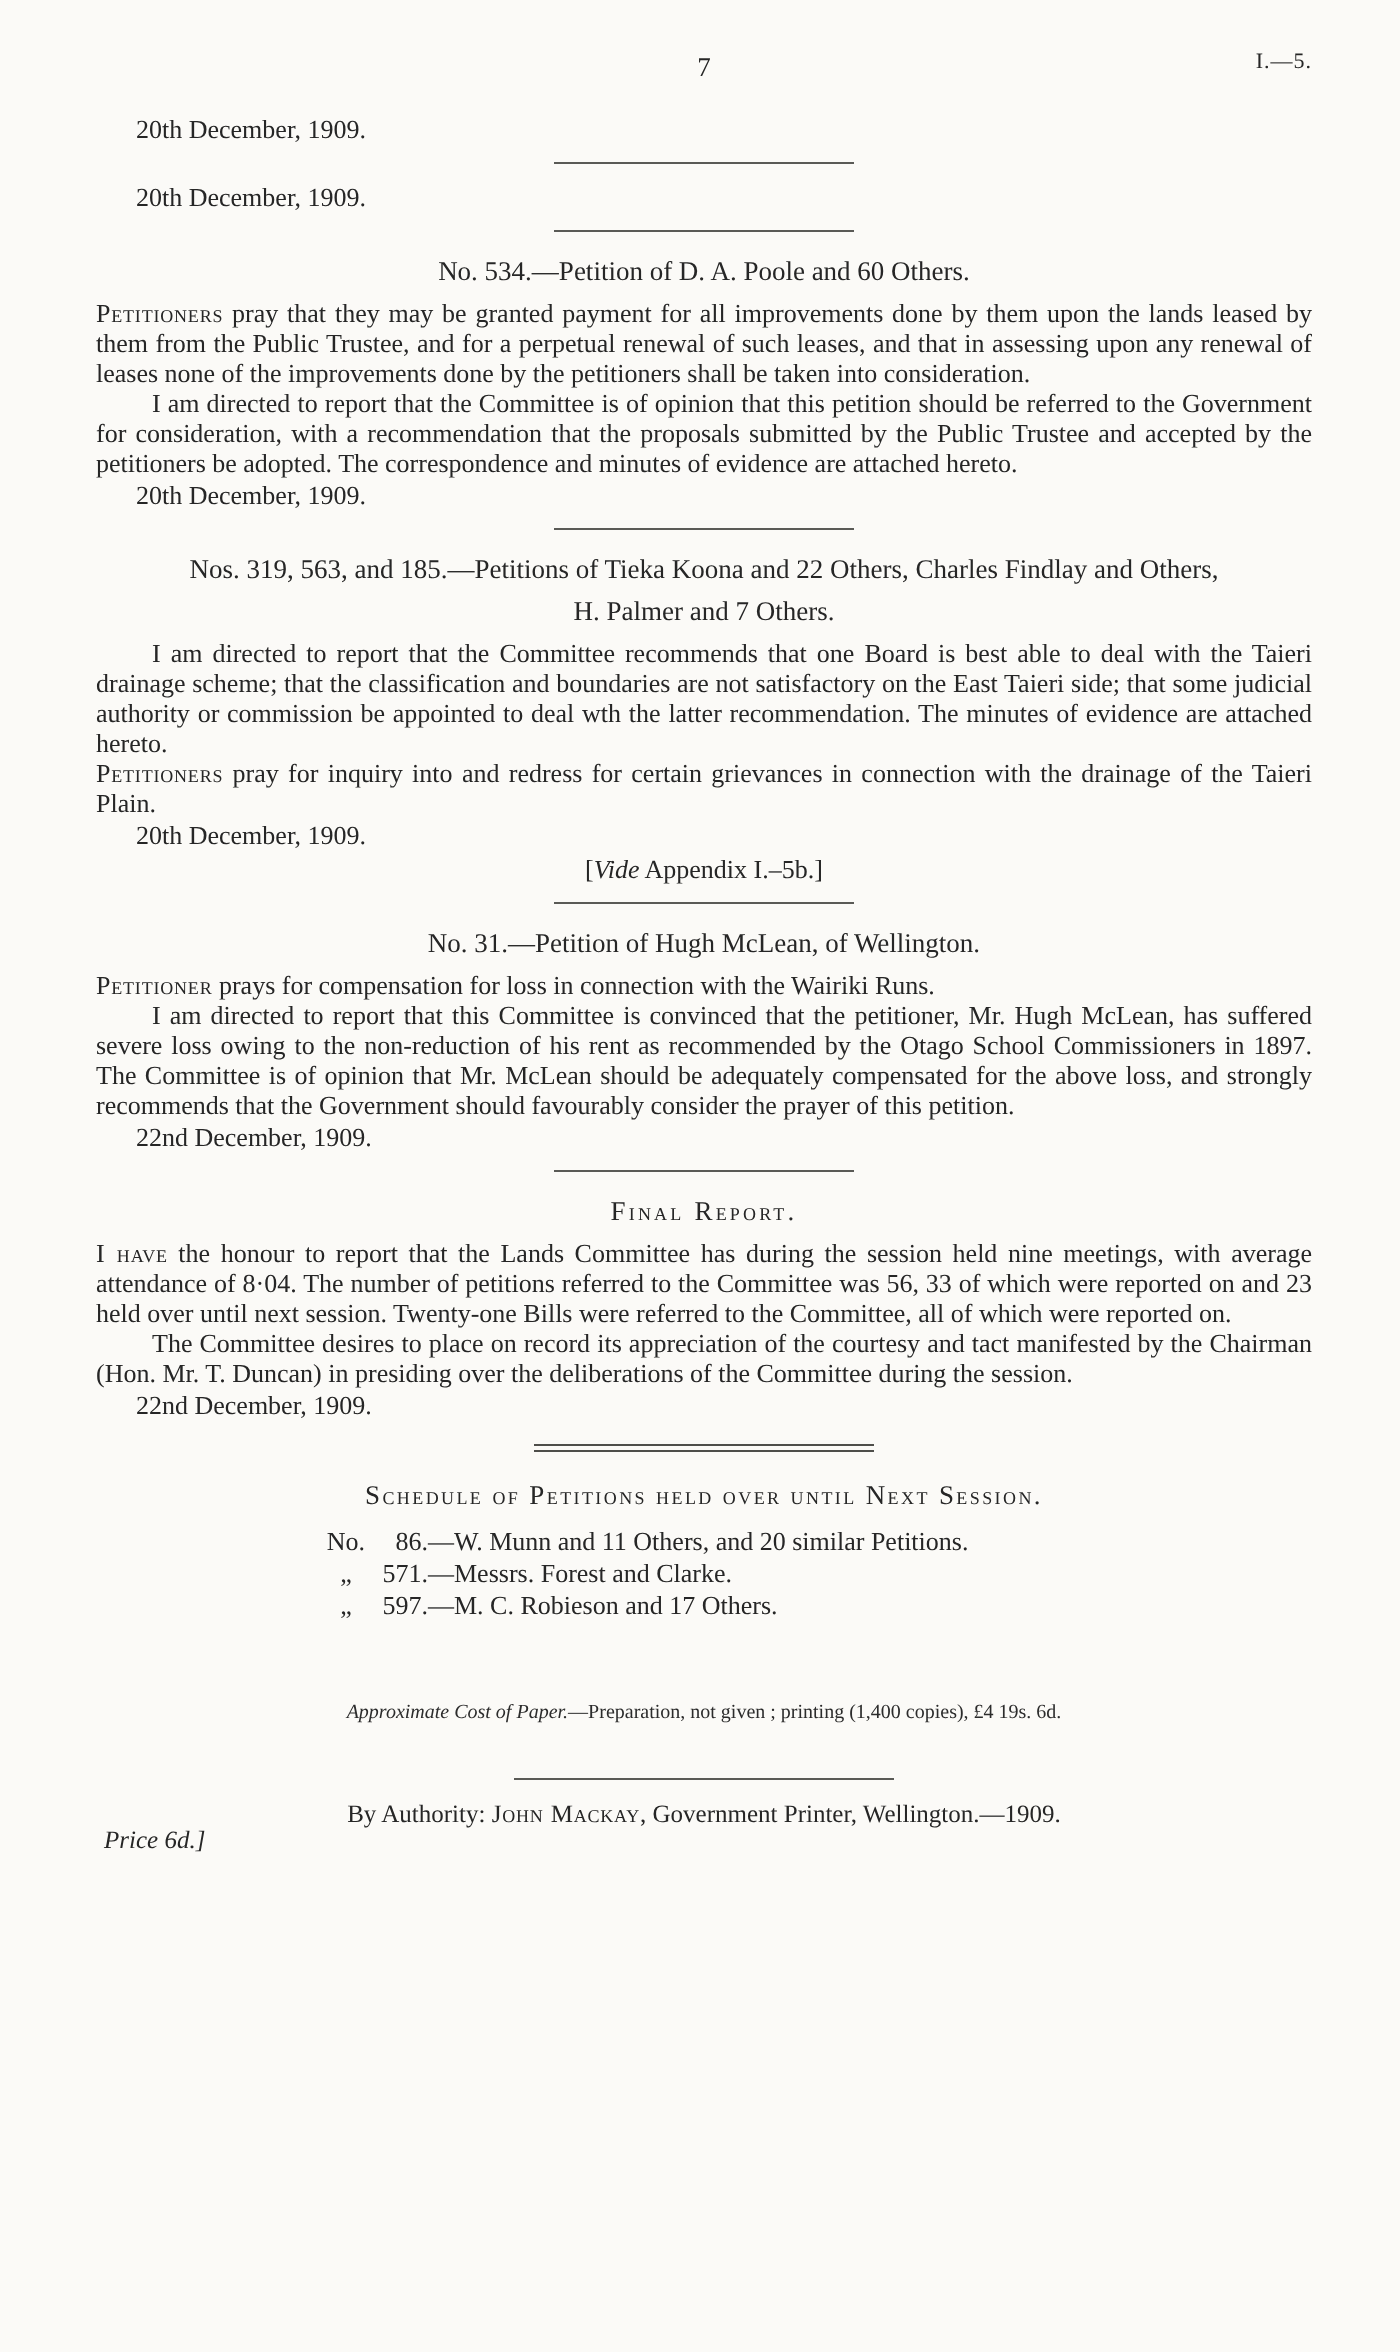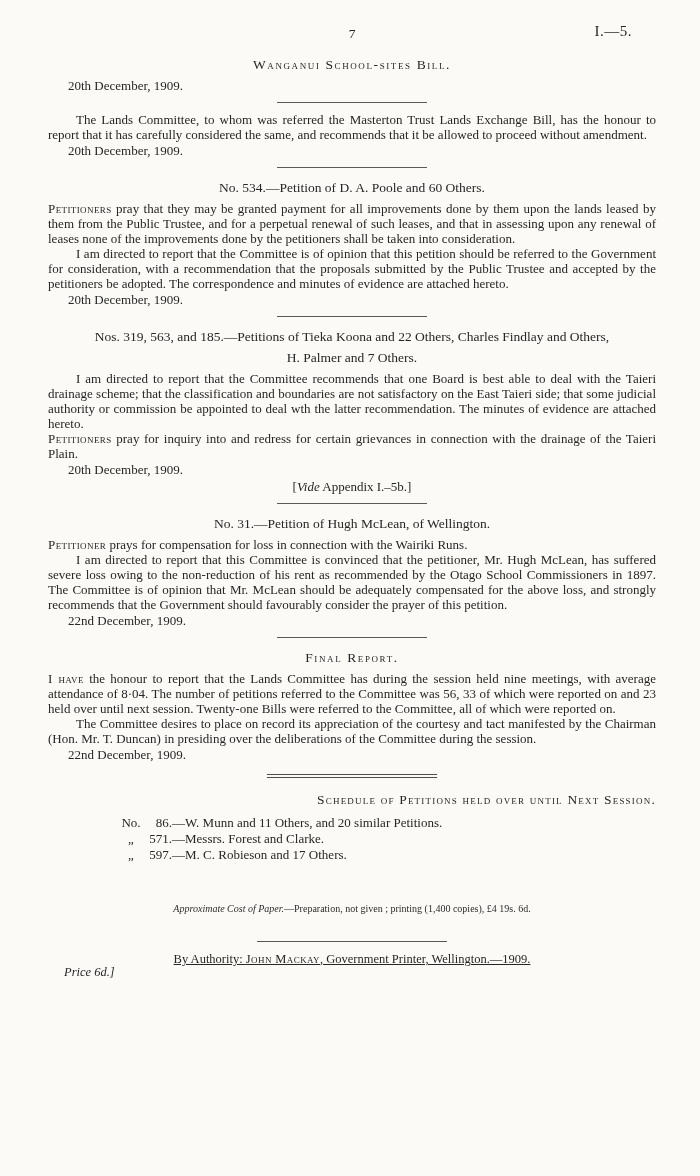--- a/index.html
+++ b/index.html
@@ -10,21 +10,21 @@
     overflow: hidden;
     font-family: "Liberation Serif", "DejaVu Serif", serif;
     color: #262626;
     font-size: 13px;
     line-height: 15px;
   }
   .sheet { padding: 26px 44px 0 48px; }
 
   .page-header { position: relative; text-align: center; margin-bottom: 16px; }
   .page-num { display: inline-block; font-size: 13.5px; }
-  .doc-ref { position: absolute; right: 24px; top: -2px; font-size: 15px; letter-spacing: 0.5px; }
+  .doc-ref { position: absolute; right: 0; top: -2px; font-size: 11px; letter-spacing: 0.5px; }
 
   .sc { font-variant: small-caps; }
   .heading {
     text-align: center;
     font-size: 13.5px;
     margin: 12px 0 6px 0;
   }
   .heading.allsc { font-variant: small-caps; letter-spacing: 1.6px; }
   .heading-line2 { text-align: center; font-size: 13.5px; margin: 0 0 6px 0; }
 
@@ -38,63 +38,61 @@
     width: 170px; height: 4px;
     border-top: 1px solid #4e4e4a;
     border-bottom: 1px solid #4e4e4a;
     margin: 12px auto 14px auto;
   }
 
   .vide { text-align: center; margin-top: 2px; }
   .vide .it { font-style: italic; }
 
   .schedule-heading {
-    text-align: right;
+    text-align: center;
     font-variant: small-caps;
     letter-spacing: 1.2px;
     font-size: 13.5px;
     margin: 6px 0 8px 0;
   }
-  .schedule-item { margin-left: 70px; line-height: 16px; }
+  .schedule-item { margin-left: 112px; line-height: 16px; }
   .item-label { display: inline-block; width: 26px; text-align: center; }
   .item-num { display: inline-block; width: 28px; text-align: right; }
 
   .cost-note {
     text-align: center;
     font-size: 10px;
     line-height: 12px;
     margin-top: 40px;
     color: #2c2c2c;
   }
   .cost-note .it { font-style: italic; }
 
   .footer-rule { width: 190px; border-top: 1px solid #5a5a56; margin: 26px auto 10px auto; }
   .footer { position: relative; }
-  .authority { text-align: center; font-size: 12.5px; text-decoration: underline; }
+  .authority { text-align: center; font-size: 12.5px; }
   .authority .sc { letter-spacing: 0.4px; }
-  .price { position: absolute; left: 16px; top: 13px; font-style: italic; font-size: 12.5px; }
+  .price { position: absolute; left: 4px; top: 13px; font-style: italic; font-size: 12.5px; }
 </style>
 </head>
 <body>
 
 <div class="sheet">
 
   <div class="page-header">
     <span class="page-num">7</span>
     <span class="doc-ref">I.—5.</span>
   </div>
 
   <div class="section">
-    <div class="heading allsc">Wanganui School-sites Bill.</div>
     <p class="date">20th December, 1909.</p>
   </div>
   <div class="rule"></div>
 
   <div class="section">
-    <p class="para indent">The Lands Committee, to whom was referred the Masterton Trust Lands Exchange Bill, has the honour to report that it has carefully considered the same, and recommends that it be allowed to proceed without amendment.</p>
     <p class="date">20th December, 1909.</p>
   </div>
   <div class="rule"></div>
 
   <div class="section">
     <div class="heading">No. 534.—Petition of D. A. Poole and 60 Others.</div>
     <p class="para"><span class="lead">Petitioners</span><span> pray that they may be granted payment for all improvements done by them upon the lands leased by them from the Public Trustee, and for a perpetual renewal of such leases, and that in assessing upon any renewal of leases none of the improvements done by the petitioners shall be taken into consideration.</span></p>
     <p class="para indent">I am directed to report that the Committee is of opinion that this petition should be referred to the Government for consideration, with a recommendation that the proposals submitted by the Public Trustee and accepted by the petitioners be adopted.  The correspondence and minutes of evidence are attached hereto.</p>
     <p class="date">20th December, 1909.</p>
   </div>

